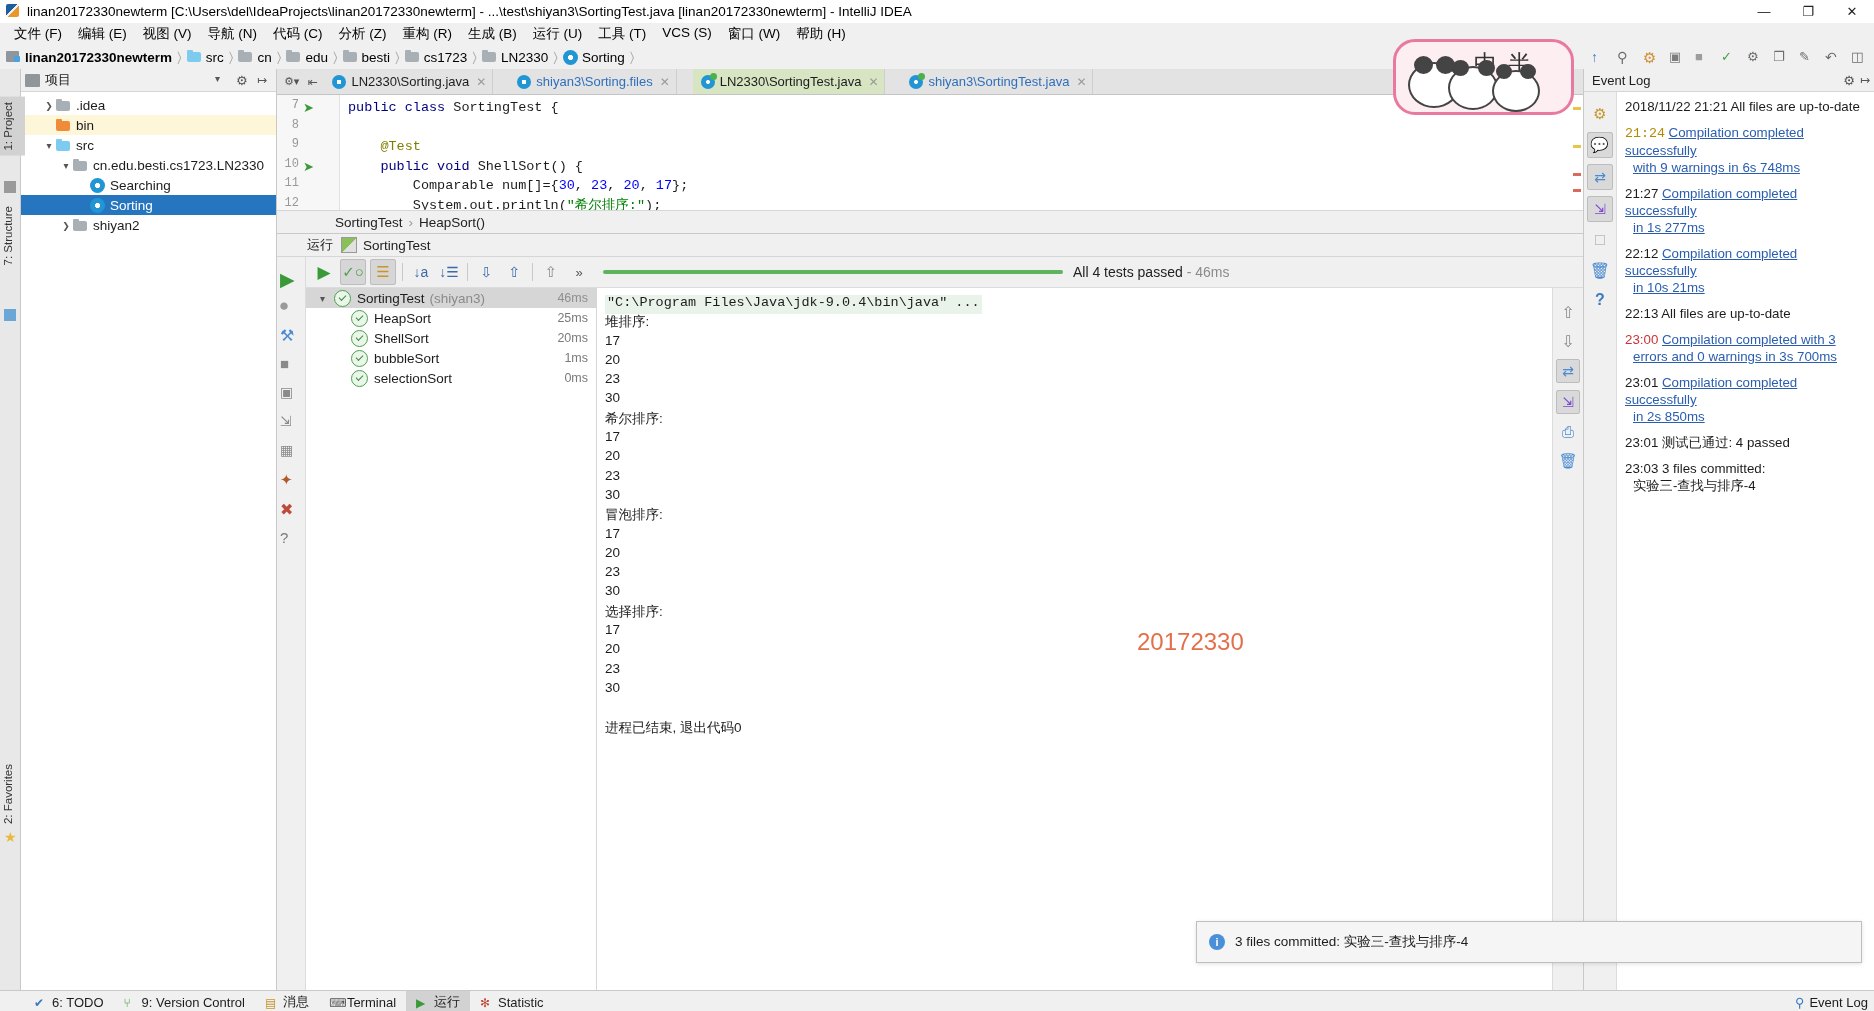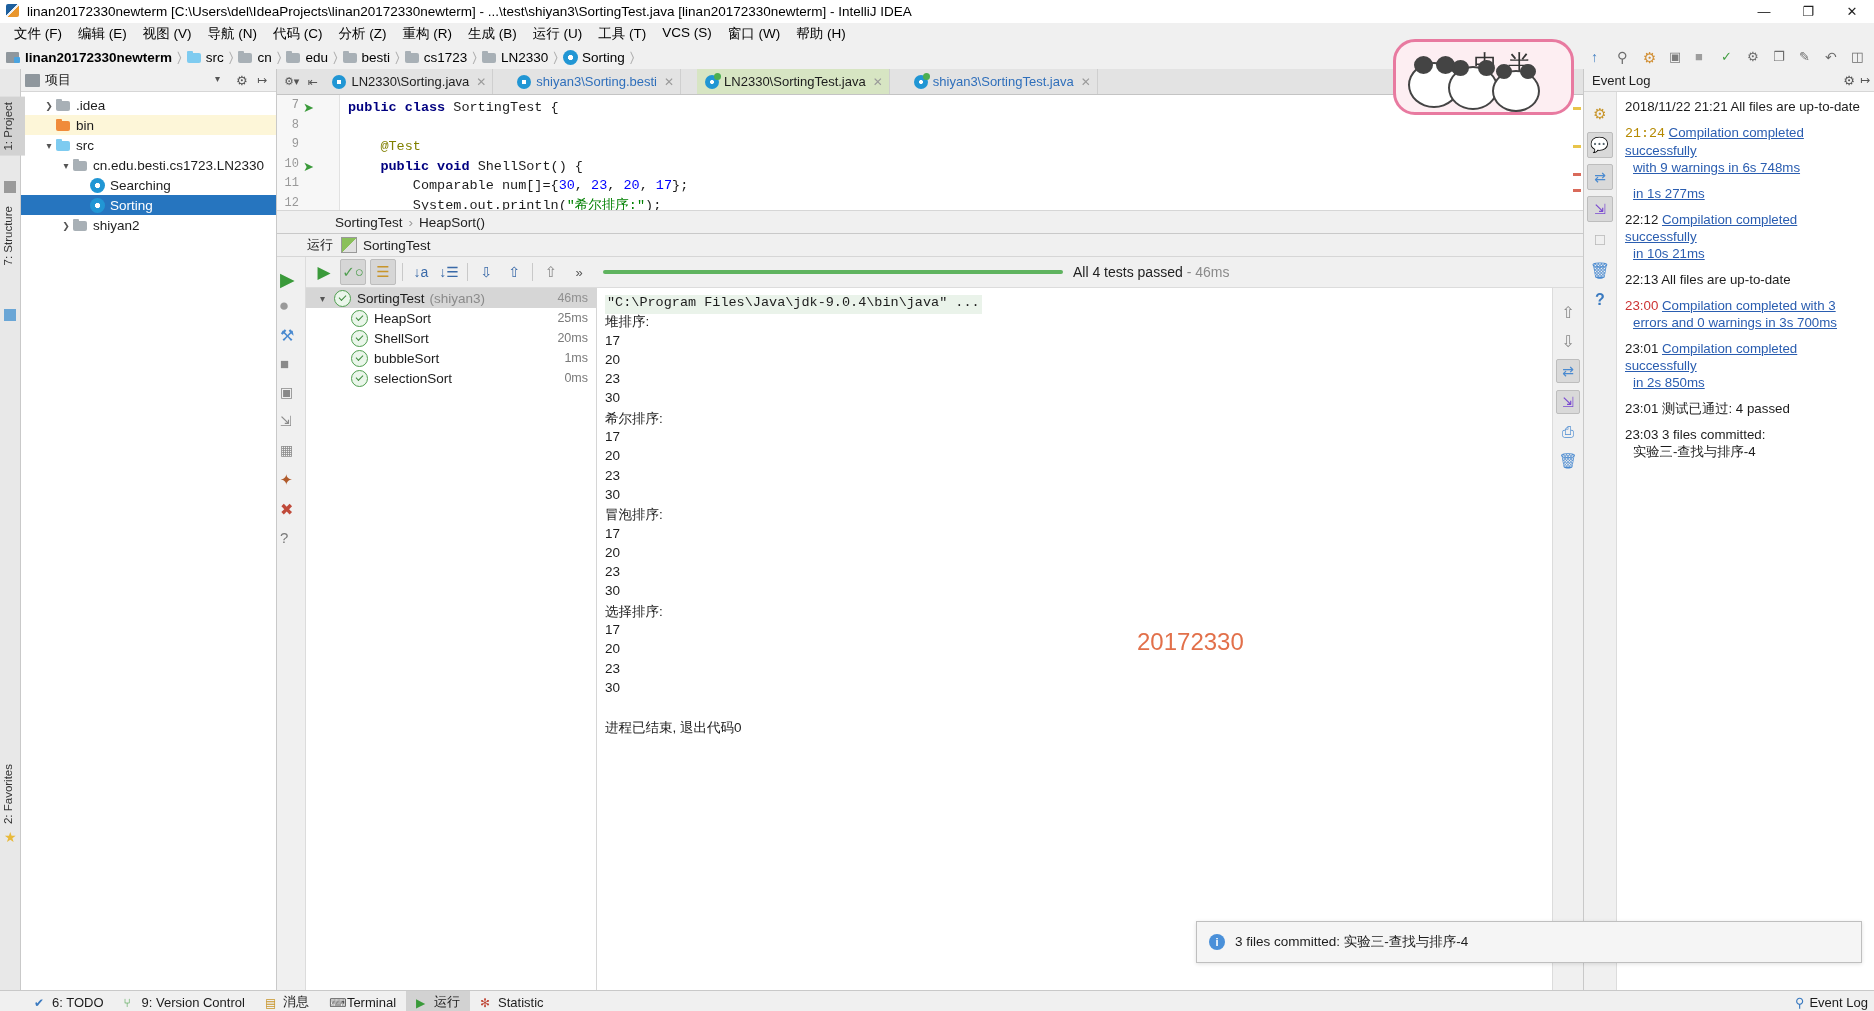--- a/index.html
+++ b/index.html
@@ -18,21 +18,21 @@
   .tb-title{font-size:13.5px;color:#000;white-space:nowrap;}
   .tb-controls{position:absolute;right:0;top:0;height:22px;display:flex;}
   .tb-btn{width:44px;height:22px;display:flex;align-items:center;justify-content:center;color:#222;font-size:13px;}
 
   
   .menubar{height:22px;background:#f0f0f0;display:flex;align-items:flex-start;padding-left:6px;}
   .menu-item{padding:2px 8px;font-size:13.5px;color:#000;white-space:nowrap;cursor:default;}
 
   
   .navbar{height:24px;background:#f0f0f0;display:flex;align-items:center;padding-left:6px;position:relative;}
-  .crumb{display:flex;align-items:center;font-size:13.5px;color:#000;}
+  .crumb{display:flex;align-items:flex-start;font-size:13.5px;color:#000;}
   .crumb .ic{width:15px;height:13px;margin-right:4px;flex:none;position:relative;}
   .folder-ic:before{content:"";position:absolute;left:0;top:2px;width:14px;height:10px;background:#a8b0b6;border-radius:1px 2px 2px 2px;}
   .folder-ic:after{content:"";position:absolute;left:0;top:0px;width:6px;height:3px;background:#a8b0b6;border-radius:1px;}
   .folder-blue:before{background:#7ecbf0;}
   .folder-blue:after{background:#7ecbf0;}
   .proj-ic:before{content:"";position:absolute;left:0;top:1px;width:13px;height:11px;background:#8f979d;border-radius:1px;}
   .proj-ic:after{content:"";position:absolute;left:8px;top:6px;width:6px;height:6px;background:#4aa3df;border-radius:1px;}
   .class-ic{width:15px;height:15px;margin-right:4px;flex:none;border-radius:50%;
       background:radial-gradient(circle at 50% 50%,#ffffff 0 22%,#2196d4 24% 100%);
       display:flex;align-items:center;justify-content:center;color:#fff;font-size:9px;font-weight:bold;}
@@ -94,21 +94,21 @@
   .etab .ti.test{background:radial-gradient(circle at 50% 50%,#ffffff 0 20%,#2196d4 22% 100%);position:relative;}
   .etab .ti.test:after{content:"";position:absolute;right:-2px;top:-2px;width:7px;height:7px;border-radius:50%;background:#4caf50;}
   .etab .x{margin-left:7px;color:#9a9a9a;font-size:12px;}
 
   
   .editor{height:115px;background:#fff;display:flex;position:relative;overflow:hidden;border-bottom:1px solid #d6d6d6;}
   .gutter{width:62px;background:#f7f7f7;border-right:1px solid #e2e2e2;flex:none;position:relative;}
   .lnum{position:absolute;right:40px;font-size:12px;color:#999;font-family:"Liberation Mono","DejaVu Sans Mono",monospace;}
   .gmark{position:absolute;left:26px;width:14px;height:14px;}
   .code{flex:1;padding:3px 0 0 8px;font-family:"Liberation Mono","DejaVu Sans Mono",monospace;font-size:13.5px;line-height:19.5px;white-space:pre;}
-  .kw{color:#000080;font-weight:bold;margin-top:20px;}
+  .kw{color:#000080;font-weight:normal;margin-top:20px;}
   .num{color:#0000ff;}
   .ann{color:#808000;}
   .str{color:#008000;}
   .ed-scroll{position:absolute;right:0;top:0;width:12px;bottom:0;background:#fff;}
   .ed-mark{position:absolute;right:2px;width:8px;height:3px;}
 
   
   .edcrumb{height:22px;background:#f0f0f0;display:flex;align-items:center;padding-left:58px;font-size:13.5px;color:#222;border-bottom:1px solid #c9c9c9;}
   .edcrumb .sep{color:#999;margin:0 6px;}
 
@@ -355,21 +355,21 @@
           <span style="color:#555;font-size:12px;padding:0 4px;">⇤</span>
         </div>
         <div style="display:flex;gap:16px;" id="etabs">
             <div class="etab">
               <span class="ti"></span>
               <span>LN2330\Sorting.java</span>
               <span class="x">✕</span>
             </div>
             <div class="etab blue">
               <span class="ti"></span>
-              <span>shiyan3\Sorting.besti</span>
+              <span>shiyan3\Sorting.files</span>
               <span class="x">✕</span>
             </div>
             <div class="etab active">
               <span class="ti test"></span>
               <span>LN2330\SortingTest.java</span>
               <span class="x">✕</span>
             </div>
             <div class="etab blue">
               <span class="ti test"></span>
               <span>shiyan3\SortingTest.java</span>
@@ -535,20 +535,21 @@
         </div>
         <div class="el-list" id="ellist">
             <div class="el-entry">
               <div><span class="el-time">2018/11/22</span> <span class="el-plain">21:21  All files are up-to-date</span></div>
             </div>
             <div class="el-entry">
               <div><span class="el-time warn">21:24</span> <span class="el-link">Compilation completed successfully</span></div>
               <div style="padding-left: 8px;"><span class="el-link">with 9 warnings in 6s 748ms</span></div>
             </div>
             <div class="el-entry">
+              <div><span class="el-time">21:27</span> <span class="el-link">Compilation completed successfully</span></div>
               <div style="padding-left: 8px;"><span class="el-link">in 1s 277ms</span></div>
             </div>
             <div class="el-entry">
               <div><span class="el-time">22:12</span> <span class="el-link">Compilation completed successfully</span></div>
               <div style="padding-left: 8px;"><span class="el-link">in 10s 21ms</span></div>
             </div>
             <div class="el-entry">
               <div><span class="el-time">22:13</span> <span class="el-plain">All files are up-to-date</span></div>
             </div>
             <div class="el-entry">

